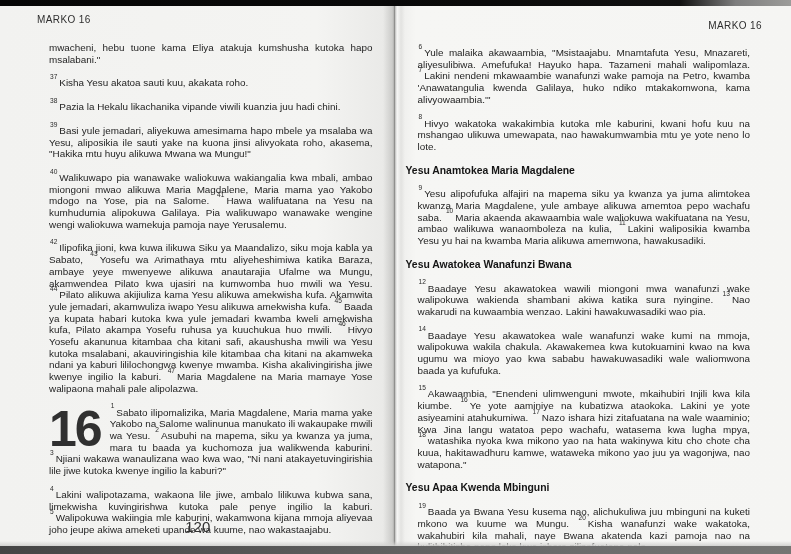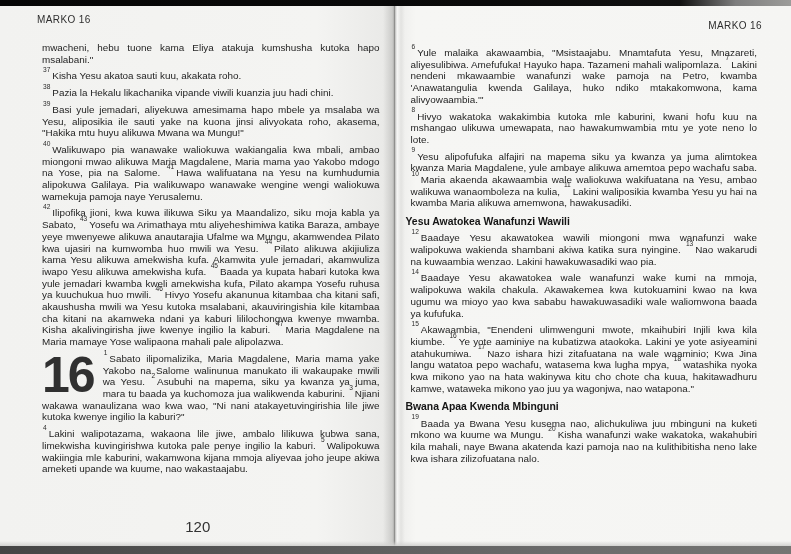--- a/index.html
+++ b/index.html
@@ -18,21 +18,21 @@
   .page-right{background:linear-gradient(90deg,#ececea 0%,#f6f6f4 5%,#f5f5f3 100%);
         padding:14px 29px 0 10px;}
   .gutter-shadow{position:absolute;top:6px;bottom:8px;left:383px;width:22px;pointer-events:none;
         background:linear-gradient(90deg,rgba(100,100,98,0) 0%,rgba(100,100,98,0.22) 42%,
         rgba(70,70,68,0.38) 52%,rgba(255,255,255,0.55) 64%,rgba(140,140,138,0.12) 82%,rgba(140,140,138,0) 100%);}
   .gutter-line{position:absolute;top:6px;bottom:8px;left:394px;width:1px;
         background:rgba(90,90,88,0.35);pointer-events:none;}
   .running-head{font-size:10px;line-height:12px;letter-spacing:0.4px;color:#2e2e2e;margin-bottom:16px;}
   .page-right .running-head{text-align:right;margin-bottom:15px;}
   .content{font-size:9.9px;line-height:11.7px;text-align:justify;color:#242424;}
-  .content p.para{margin:5px;}
+  .content p.para{margin:12px;}
   .content h3.section-heading{font-size:10.4px;line-height:11.7px;font-weight:700;color:#151515;
         margin:6.5px 0 0.5px 0;text-align:left;}
   .verse-num{font-size:6.6px;line-height:0;position:relative;top:-3px;margin:0 2px 0 1px;color:#2a2a2a;}
   .chapter-num{float:left;font-weight:700;font-size:50px;line-height:40px;height:41px;
         color:#303030;margin:2px 9px 0 0;letter-spacing:-2px;}
   .page-number{position:absolute;bottom:11px;left:0;right:0;text-align:center;
         font-size:15px;color:#333;}
 </style>
 </head>
 <body>
@@ -53,26 +53,27 @@
           <p class="para chapter-para"><span class="chapter-num">16</span><sup class="verse-num">1</sup>Sabato ilipomalizika, Maria Magdalene, Maria mama yake Yakobo na Salome walinunua manukato ili wakaupake mwili wa Yesu. <sup class="verse-num">2</sup>Asubuhi na mapema, siku ya kwanza ya juma, mara tu baada ya kuchomoza jua walikwenda kaburini. <sup class="verse-num">3</sup>Njiani wakawa wanaulizana wao kwa wao, "Ni nani atakayetuvingirishia lile jiwe kutoka kwenye ingilio la kaburi?" </p>
           <p class="para"><sup class="verse-num">4</sup>Lakini walipotazama, wakaona lile jiwe, ambalo lilikuwa kubwa sana, limekwisha kuvingirishwa kutoka pale penye ingilio la kaburi. <sup class="verse-num">5</sup>Walipokuwa wakiingia mle kaburini, wakamwona kijana mmoja aliyevaa joho jeupe akiwa ameketi upande wa kuume, nao wakastaajabu. </p>
         </div>
       <div class="page-number">120</div>
     </div>
     <div class="page page-right">
       <div class="running-head">MARKO 16</div>
       <div class="content">
           <p class="para"><sup class="verse-num">6</sup>Yule malaika akawaambia, "Msistaajabu. Mnamtafuta Yesu, Mnazareti, aliyesulibiwa. Amefufuka! Hayuko hapa. Tazameni mahali walipomlaza. <sup class="verse-num">7</sup>Lakini nendeni mkawaambie wanafunzi wake pamoja na Petro, kwamba 'Anawatangulia kwenda Galilaya, huko ndiko mtakakomwona, kama alivyowaambia.'" </p>
           <p class="para"><sup class="verse-num">8</sup>Hivyo wakatoka wakakimbia kutoka mle kaburini, kwani hofu kuu na mshangao ulikuwa umewapata, nao hawakumwambia mtu ye yote neno lo lote. </p>
+          <h3 class="section-heading">Yesu Anamtokea Maria Magdalene</h3>
           <p class="para"><sup class="verse-num">9</sup>Yesu alipofufuka alfajiri na mapema siku ya kwanza ya juma alimtokea kwanza Maria Magdalene, yule ambaye alikuwa amemtoa pepo wachafu saba. <sup class="verse-num">10</sup>Maria akaenda akawaambia wale waliokuwa wakifuatana na Yesu, ambao walikuwa wanaomboleza na kulia, <sup class="verse-num">11</sup>Lakini waliposikia kwamba Yesu yu hai na kwamba Maria alikuwa amemwona, hawakusadiki. </p>
-          <h3 class="section-heading">Yesu Awatokea Wanafunzi Wawili</h3>
+          <h3 class="section-heading">Yesu Awatokea Wanafunzi Bwana</h3>
           <p class="para"><sup class="verse-num">12</sup>Baadaye Yesu akawatokea wawili miongoni mwa wanafunzi wake walipokuwa wakienda shambani akiwa katika sura nyingine. <sup class="verse-num">13</sup>Nao wakarudi na kuwaambia wenzao. Lakini hawakuwasadiki wao pia. </p>
           <p class="para"><sup class="verse-num">14</sup>Baadaye Yesu akawatokea wale wanafunzi wake kumi na mmoja, walipokuwa wakila chakula. Akawakemea kwa kutokuamini kwao na kwa ugumu wa mioyo yao kwa sababu hawakuwasadiki wale waliomwona baada ya kufufuka. </p>
           <p class="para"><sup class="verse-num">15</sup>Akawaambia, "Enendeni ulimwenguni mwote, mkaihubiri Injili kwa kila kiumbe. <sup class="verse-num">16</sup>Ye yote aaminiye na kubatizwa ataokoka. Lakini ye yote asiyeamini atahukumiwa. <sup class="verse-num">17</sup>Nazo ishara hizi zitafuatana na wale waaminio; Kwa Jina langu watatoa pepo wachafu, watasema kwa lugha mpya, <sup class="verse-num">18</sup>watashika nyoka kwa mikono yao na hata wakinywa kitu cho chote cha kuua, hakitawadhuru kamwe, wataweka mikono yao juu ya wagonjwa, nao watapona." </p>
-          <h3 class="section-heading">Bwana Apaa Kwenda Mbinguni</h3>
+          <h3 class="section-heading">Yesu Apaa Kwenda Mbinguni</h3>
           <p class="para"><sup class="verse-num">19</sup>Baada ya Bwana Yesu kusema nao, alichukuliwa juu mbinguni na kuketi mkono wa kuume wa Mungu. <sup class="verse-num">20</sup>Kisha wanafunzi wake wakatoka, wakahubiri kila mahali, naye Bwana akatenda kazi pamoja nao na kulithibitisha neno lake kwa ishara zilizofuatana nalo. </p>
         </div>
     </div>
   </div>
 
   <div class="gutter-shadow"></div>
   <div class="gutter-line"></div>
   <div class="page-edge"></div>
   <div class="bar-bottom"></div>
 </div>

